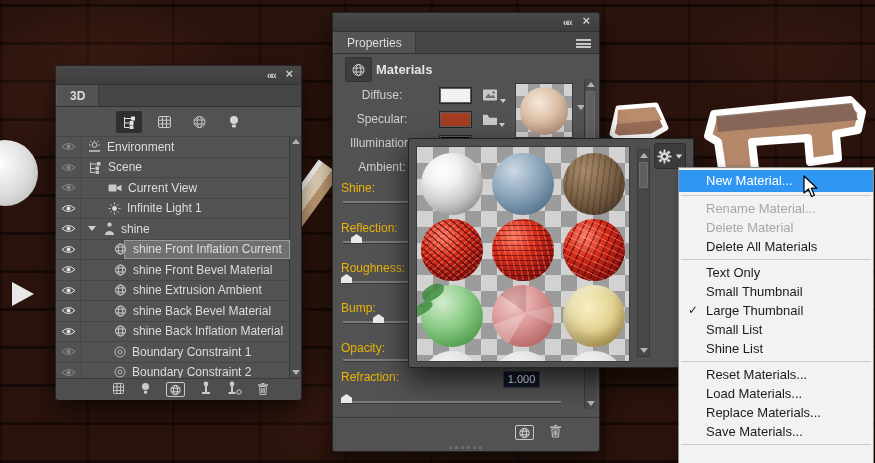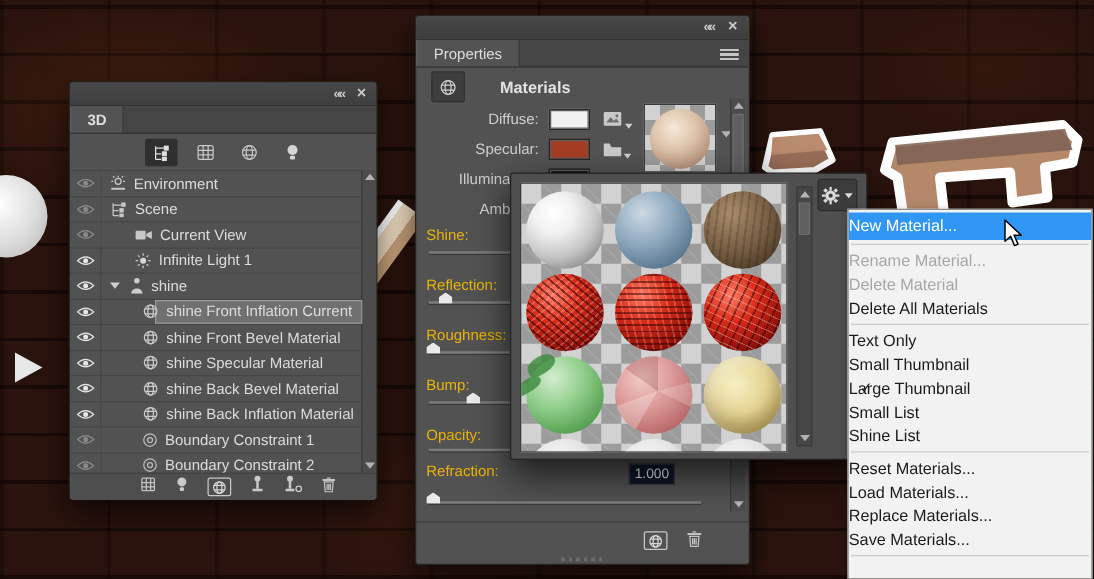--- a/index.html
+++ b/index.html
@@ -50,26 +50,26 @@
   .row.selected .selbox { position:absolute; left:43px; right:0; top:0; bottom:0; background:#707070; border:1px solid #9b9b9b; z-index:1; }
   .row .ricon { position:relative; z-index:2; display:flex; align-items:center; }
   .expander { width:0; height:0; border-left:4px solid transparent; border-right:4px solid transparent; border-top:5px solid #cfcfcf; margin-right:2px; position:relative; z-index:2; }
   #p3d .footerbar { position:absolute; left:0; right:0; top:312px; height:22px; background:#4e4e4e;
                     border-top:1px solid #3a3a3a; border-radius:0 0 3px 3px; display:flex; align-items:center; gap:15px; padding-left:56px; }
   .tool-frame { border:1px solid #c8c8c8; border-radius:2px; padding:1px 2px 0 2px; display:flex; align-items:center; }
   #p3d .vstrip { right:0; top:70px; width:12px; height:242px; }
 
   
   #pprops { left:332px; top:12px; width:268px; height:440px; z-index:20; }
-  .mat-header { position:absolute; top:44px; left:12px; display:flex; align-items:center; gap:28px; }
+  .mat-header { position:absolute; top:44px; left:12px; display:flex; align-items:center; gap:4px; }
   .mat-icon-box { width:27px; height:25px; background:#3d3d3d; border:1px solid #323232; border-radius:2px;
                   display:flex; align-items:center; justify-content:center; }
   .mat-title { font-size:13px; font-weight:bold; color:#e3e3e3; }
   .crow { position:absolute; left:0; height:20px; display:flex; align-items:center; }
-  .clabel { width:98px; text-align:right; font-size:12px; color:#cfcfcf; }
+  .clabel { width:98px; text-align:center; font-size:12px; color:#cfcfcf; }
   .swatch { width:33px; height:17px; border:1px solid #272727; margin-left:8px; box-shadow:0 0 0 1px #5e5e5e inset; }
   .texwrap { margin-left:10px; position:relative; display:flex; }
   .mini-drop { position:absolute; right:-7px; bottom:-1px; width:0; height:0;
                border-left:3px solid transparent; border-right:3px solid transparent; border-top:4px solid #cdcdcd; }
   .checker16 { background-color:#d2d2d2;
     background-image:linear-gradient(45deg,#9c9c9c 25%,transparent 25% 75%,#9c9c9c 75%),
                      linear-gradient(45deg,#9c9c9c 25%,transparent 25% 75%,#9c9c9c 75%);
     background-size:32px 32px; background-position:0 0,16px 16px; }
   .checker12 { background-color:#d2d2d2;
     background-image:linear-gradient(45deg,#9c9c9c 25%,transparent 25% 75%,#9c9c9c 75%),
@@ -122,21 +122,21 @@
   .sph-amber::after { box-shadow:inset 0 -8px 14px rgba(110,92,40,.45), inset 6px 4px 10px rgba(255,255,245,.5); }
   .sph-rough { background:radial-gradient(circle at 40% 34%, #fbfbfb, #e3e3e3 46%, #bcbcbc 76%, #a0a0a0); }
   #picker .vstrip { left:228px; top:10px; width:13px; height:208px; border:1px solid #3a3a3a; background:#474747; }
   #gear-btn { position:absolute; left:245px; top:4px; width:32px; height:26px; background:#3c3c3c;
               border:1px solid #2d2d2d; border-radius:3px; display:flex; align-items:center;
               justify-content:center; gap:3px; }
 
   
   #menu { position:absolute; left:678px; top:167px; width:196px; height:300px; background:#f2f2f2;
           border:1px solid #8e8e8e; box-shadow:3px 4px 9px rgba(0,0,0,.5); z-index:50; padding-top:2px; }
-  .mi { height:19px; line-height:19px; font-size:13px; color:#1b1b1b; 
+  .mi { height:19px; line-height:19px; font-size:13px; color:#1b1b1b; padding-left:27px;
         position:relative; white-space:nowrap; }
   .mi.hl { color:#ffffff; height:22px; line-height:22px; }
   .mi.dis { color:#a7a7a7; }
   .mi .chk { position:absolute; left:9px; top:0; font-size:12px; color:#222; }
   .msep { height:1px; background:#cccccc; margin:3px 2px; }
 
   
   .deco { position:absolute; z-index:1; }
 
   #cursor { position:absolute; left:803px; top:175px; z-index:60; }
@@ -352,21 +352,21 @@
             </svg>
           </div>
         <div class="row-body pad2">
             <span class="ricon">
               <svg width="13" height="12">
                 <circle cx="6.5" cy="6" r="5" fill="none" stroke="#cccccc"></circle>
                 <ellipse cx="6.5" cy="6" rx="2.2" ry="5" fill="none" stroke="#cccccc"></ellipse>
                 <path d="M2 4 H11 M2 8 H11" stroke="#cccccc"></path>
               </svg>
             </span>
-          <span class="row-label">shine Specular Material</span>
+          <span class="row-label">shine Extrusion Ambient</span>
           </div>
       </div>
 
       <div class="row">
         <div class="eye-cell">
             <svg width="15" height="9">
               <path d="M1 4.5 Q7.5 -1.5 14 4.5 Q7.5 10.5 1 4.5 Z" fill="none" stroke="#e6e6e6"></path>
               <circle cx="7.5" cy="4.5" r="2" fill="#e6e6e6"></circle>
             </svg>
           </div>

